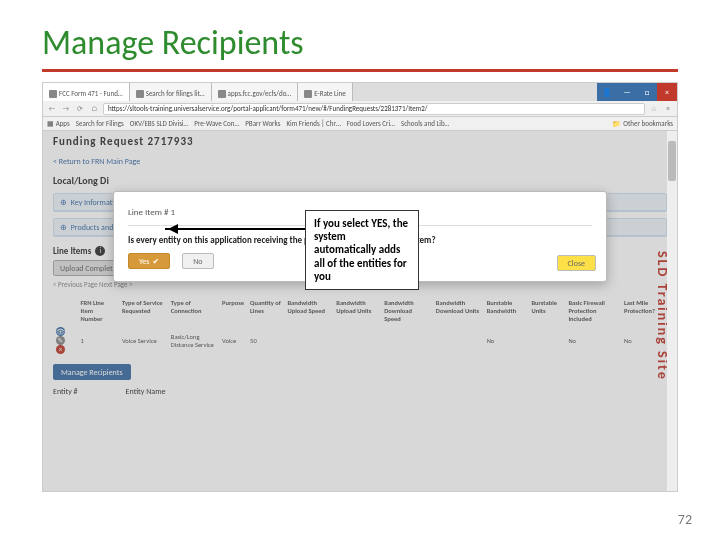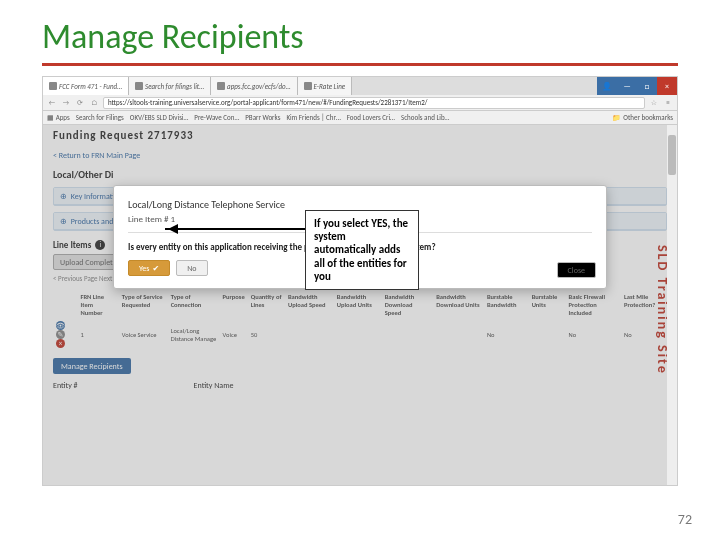--- a/index.html
+++ b/index.html
@@ -1,22 +1,22 @@
 <!DOCTYPE html>
 <html><head>
 <meta charset="utf-8">
 <style>
   * { box-sizing: border-box; margin: 0; padding: 0; }
   body { width: 720px; height: 540px; font-family: Calibri, Arial, sans-serif; background: #fff; position: relative; overflow: hidden; }
-  .slide { padding: 16px 42px 0 42px; border-radius: 30px; }
+  .slide { padding: 22px 42px 0 42px; border-radius: 30px; }
   .title { font-size: 34px; color: #2e8b2e; font-weight: 400; }
   .rule { border: none; border-top: 3px solid #c0392b; margin-top: 6px; }
   .browser-shot { margin-top: 10px; border: 1px solid #ccc; background: #f5f5f5; position: relative; height: 410px; font-size: 8px; color: #666; }
   .chrome-bar { background: #ddd; height: 18px; display: flex; align-items: stretch; }
-  .tab { background: #f5f5f5; border-right: 1px solid #bbb; padding: 3px 6px; font-size: 7px; color: #555; display:flex; align-items:center; gap:2px; white-space:nowrap; overflow:hidden;font-style:italic; }
+  .tab { background: #f5f5f5; border-right: 1px solid #bbb; padding: 3px 6px; font-size: 7px; color: #555; display:flex; align-items:flex-end; gap:2px; white-space:nowrap; overflow:hidden; }
   .tab.active { background: #fff; }
   .win-btns { margin-left: auto; display: flex; }
   .win-btn { width: 20px; background: #3b6ea5; color: #fff; display:flex; align-items:center; justify-content:center; font-size:8px; }
   .win-btn.close { background: #c0392b; }
   .url-bar { background: #f0f0f0; height: 16px; border-bottom: 1px solid #ccc; display:flex; align-items:center; padding: 0 4px; gap:4px; font-size:7px; }
   .nav-icon { width:10px; height:10px; display:inline-flex; align-items:center; justify-content:center; color:#888; }
   .url-field { flex:1; background:#fff; border:1px solid #ccc; height:12px; border-radius:2px; padding:0 4px; font-size:7px; color:#333; display:flex; align-items:center; overflow:hidden; white-space:nowrap; }
   .bookmarks { background: #f0f0f0; height: 14px; border-bottom: 1px solid #ccc; display:flex; align-items:center; padding:0 4px; gap:6px; font-size:7px; color:#555; }
   .bm { display:flex; align-items:center; gap:2px; }
   .page { background: #fff; position: relative; height: calc(100% - 48px); padding: 4px 10px; }
@@ -29,31 +29,31 @@
   .upload-btn { display:inline-block; background:#e0e0e0; border:1px solid #aaa; border-radius:2px; padding:2px 6px; font-size:8px; margin-top:4px; }
   .pager { font-size:7px; color:#888; margin-top:4px; }
   .tbl { width:100%; margin-top:8px; border-collapse: collapse; font-size:6.5px; color:#555; }
   .tbl th { text-align:left; font-weight:bold; padding:2px 3px; vertical-align:top; }
   .tbl td { padding:2px 3px; }
   .row-icons span { display:inline-block; width:9px; height:9px; border-radius:50%; color:#fff; font-size:7px; text-align:center; line-height:9px; margin-right:2px; }
   .ic-view { background:#3b6ea5; }
   .ic-edit { background:#888; }
   .ic-del { background:#c0392b; }
   .manage-btn { display:inline-block; background:#3b6ea5; color:#fff; font-size:8px; padding:3px 8px; border-radius:2px; margin-top:8px; }
-  .entity-row { font-size:8px; color:#333; margin-top:6px; display:flex; gap:116px; }
+  .entity-row { font-size:8px; color:#333; margin-top:6px; display:flex; gap:48px; }
   .overlay { position:absolute; top:0; left:0; right:0; bottom:0; background:rgba(100,100,100,0.25); }
   .modal { position:absolute; top:60px; left:70px; right:70px; background:#fff; border:1px solid #bbb; border-radius:3px; box-shadow:0 3px 12px rgba(0,0,0,0.25); padding:12px 14px; }
   .modal-title { font-size:10px; color:#333; }
   .modal-sub { font-size:9px; color:#555; margin-top:2px; }
   .modal-sep { border:none; border-top:1px solid #ddd; margin:8px 0; }
   .modal-q { font-size:9px; color:#222; font-weight:bold; }
-  .btn-row { margin-top:8px; display:flex; gap:6px; }
+  .btn-row { margin-top:8px; display:flex; gap:12px; }
   .yn { font-size:8px; padding:2px 10px; border:1px solid #bbb; border-radius:2px; background:#f0f0f0; display:flex; align-items:center; gap:3px; }
   .yn.yes { background:#d69a3a; color:#fff; border-color:#c48a2a; }
-  .close-btn { position:absolute; right:10px; bottom:10px; font-size:8px; padding:2px 10px; border:1px solid #bbb; background:#000000; border-radius:2px; }
+  .close-btn { position:absolute; right:10px; bottom:10px; font-size:8px; padding:2px 10px; border:1px solid #bbb; background:#fde047; border-radius:2px; }
   .callout { position:absolute; top:210px; left:305px; background:#fff; border:1px solid #333; padding:6px 8px; width:114px; font-size:11px; font-weight:bold; color:#000; line-height:1.2; z-index:5; }
   .arrow { position:absolute; top:228px; left:165px; width:140px; height:2px; background:#000; z-index:4; }
   .arrow::before { content:''; position:absolute; left:-2px; top:-4px; border:5px solid transparent; border-right:10px solid #000; }
   .watermark { position:absolute; right:6px; top:120px; color:#c0392b; font-weight:bold; font-size:14px; writing-mode:vertical-rl; letter-spacing:2px; }
   .page-num { position:absolute; right:28px; bottom:12px; font-size:14px; color:#777; }
   .scrollbar { position:absolute; right:0; top:48px; bottom:0; width:10px; background:#eee; }
   .scroll-thumb { position:absolute; right:1px; top:10px; width:8px; height:40px; background:#bbb; border-radius:2px; }
   .favicon { width:8px; height:8px; display:inline-block; background:#888; border-radius:1px; }
 </style>
 </head>
@@ -108,21 +108,21 @@
       <span class="bm">PBarr Works</span>
       <span class="bm">Kim Friends | Chr…</span>
       <span class="bm">Food Lovers Cri…</span>
       <span class="bm">Schools and Lib…</span>
       <span style="margin-left:auto" class="bm">📁 <span>Other bookmarks</span></span>
     </div>
 
     <div class="page">
       <div class="pg-title">Funding Request 2717933</div>
       <div class="back-link">&lt; Return to FRN Main Page</div>
-      <div class="sec-hdr">Local/Other Di</div>
+      <div class="sec-hdr">Local/Long Di</div>
       <div class="panel">
         <div class="panel-hdr">
             <span>⊕</span>
             <span>Key Information</span>
           </div>
       </div>
       <div class="panel">
         <div class="panel-hdr">
             <span>⊕</span>
             <span>Products and</span>
@@ -152,21 +152,21 @@
           <th>Burstable Units</th>
           <th>Basic Firewall Protection Included</th>
           <th>Last Mile Protection?</th>
         </tr>
           </thead>
         <tbody>
             <tr>
           <td class="row-icons"><span class="ic-view">👁</span><span class="ic-edit">✎</span><span class="ic-del">×</span></td>
           <td>1</td>
           <td>Voice Service</td>
-          <td>Local/Long Distance Manage</td>
+          <td>Basic/Long Distance Service</td>
           <td>Voice</td>
           <td>50</td>
           <td></td>
           <td></td>
           <td></td>
           <td></td>
           <td>No</td>
           <td></td>
           <td>No</td>
           <td>No</td>
@@ -177,21 +177,20 @@
       <div class="manage-btn">Manage Recipients</div>
       <div class="entity-row">
         <span>Entity #</span>
         <span>Entity Name</span>
       </div>
 
       <div class="watermark">SLD Training Site</div>
 
       <div class="overlay"></div>
       <div class="modal">
-        <div class="modal-title">Local/Long Distance Telephone Service</div>
         <div class="modal-sub">Line Item # 1</div>
         <hr class="modal-sep">
         <div class="modal-q">Is every entity on this application receiving the product or service in this line item?</div>
         <div class="btn-row">
           <div class="yn yes">
               <span>Yes</span>
               <span>✔</span>
             </div>
           <div class="yn">No</div>
         </div>

